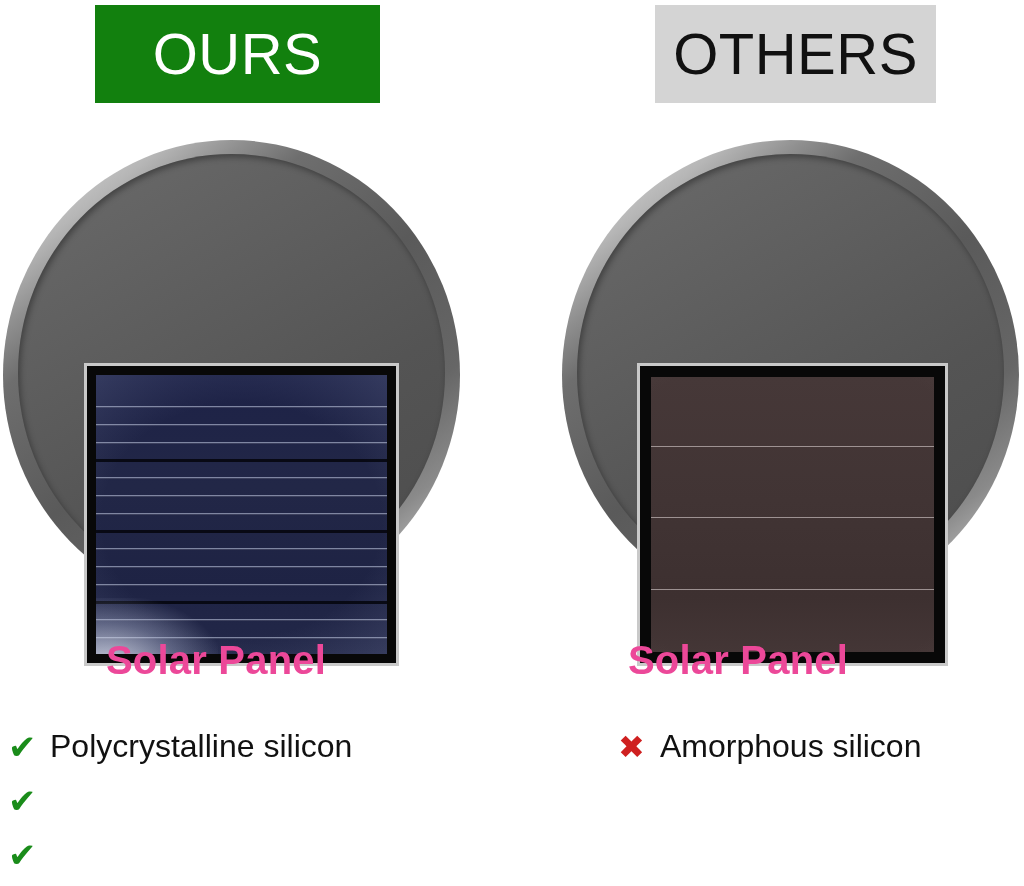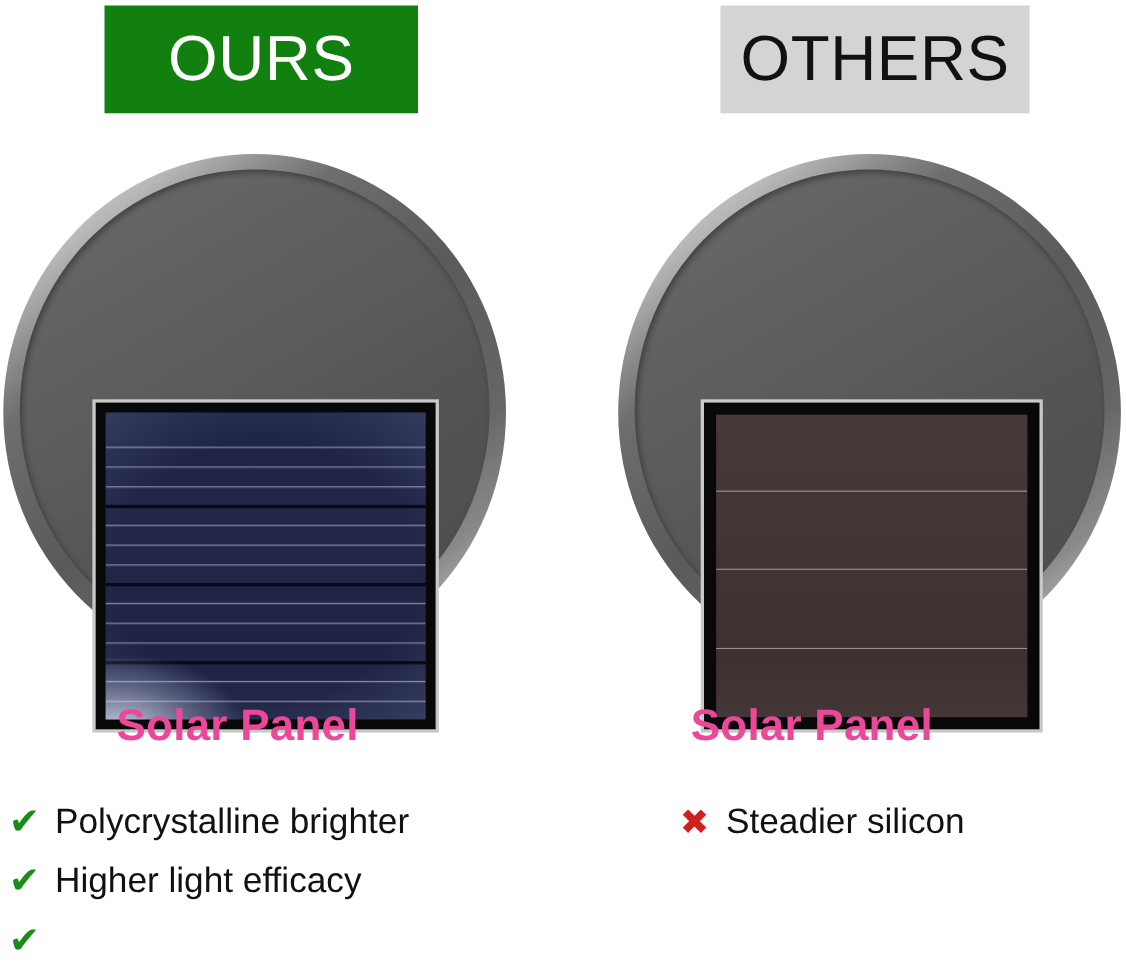--- a/index.html
+++ b/index.html
@@ -255,25 +255,24 @@
           </div>
         </div>
       </div>
     </div>
 
     <div class="caption caption-left">Solar Panel</div>
 
     <div class="features">
       <div class="feature-row">
         <span class="mark mark-check">✔</span>
-        <span class="feature-text">Polycrystalline brighter</span>
+        <span class="feature-text">Polycrystalline silicon</span>
       </div>
       <div class="feature-row">
         <span class="mark mark-check">✔</span>
-        <span class="feature-text">Higher light efficacy</span>
       </div>
       <div class="feature-row">
         <span class="mark mark-check">✔</span>
       </div>
     </div>
   </div>
 
   <div class="column right">
 
     <div class="banner banner-others">OTHERS</div>
@@ -293,17 +292,17 @@
         </div>
       </div>
     </div>
 
     <div class="caption caption-right">Solar Panel</div>
   </div>
 
   <div class="features features-right">
     <div class="feature-row">
       <span class="mark mark-cross">✖</span>
-      <span class="feature-text">Steadier silicon</span>
+      <span class="feature-text">Amorphous silicon</span>
     </div>
   </div>
 
 </div>
 
 </body></html>

